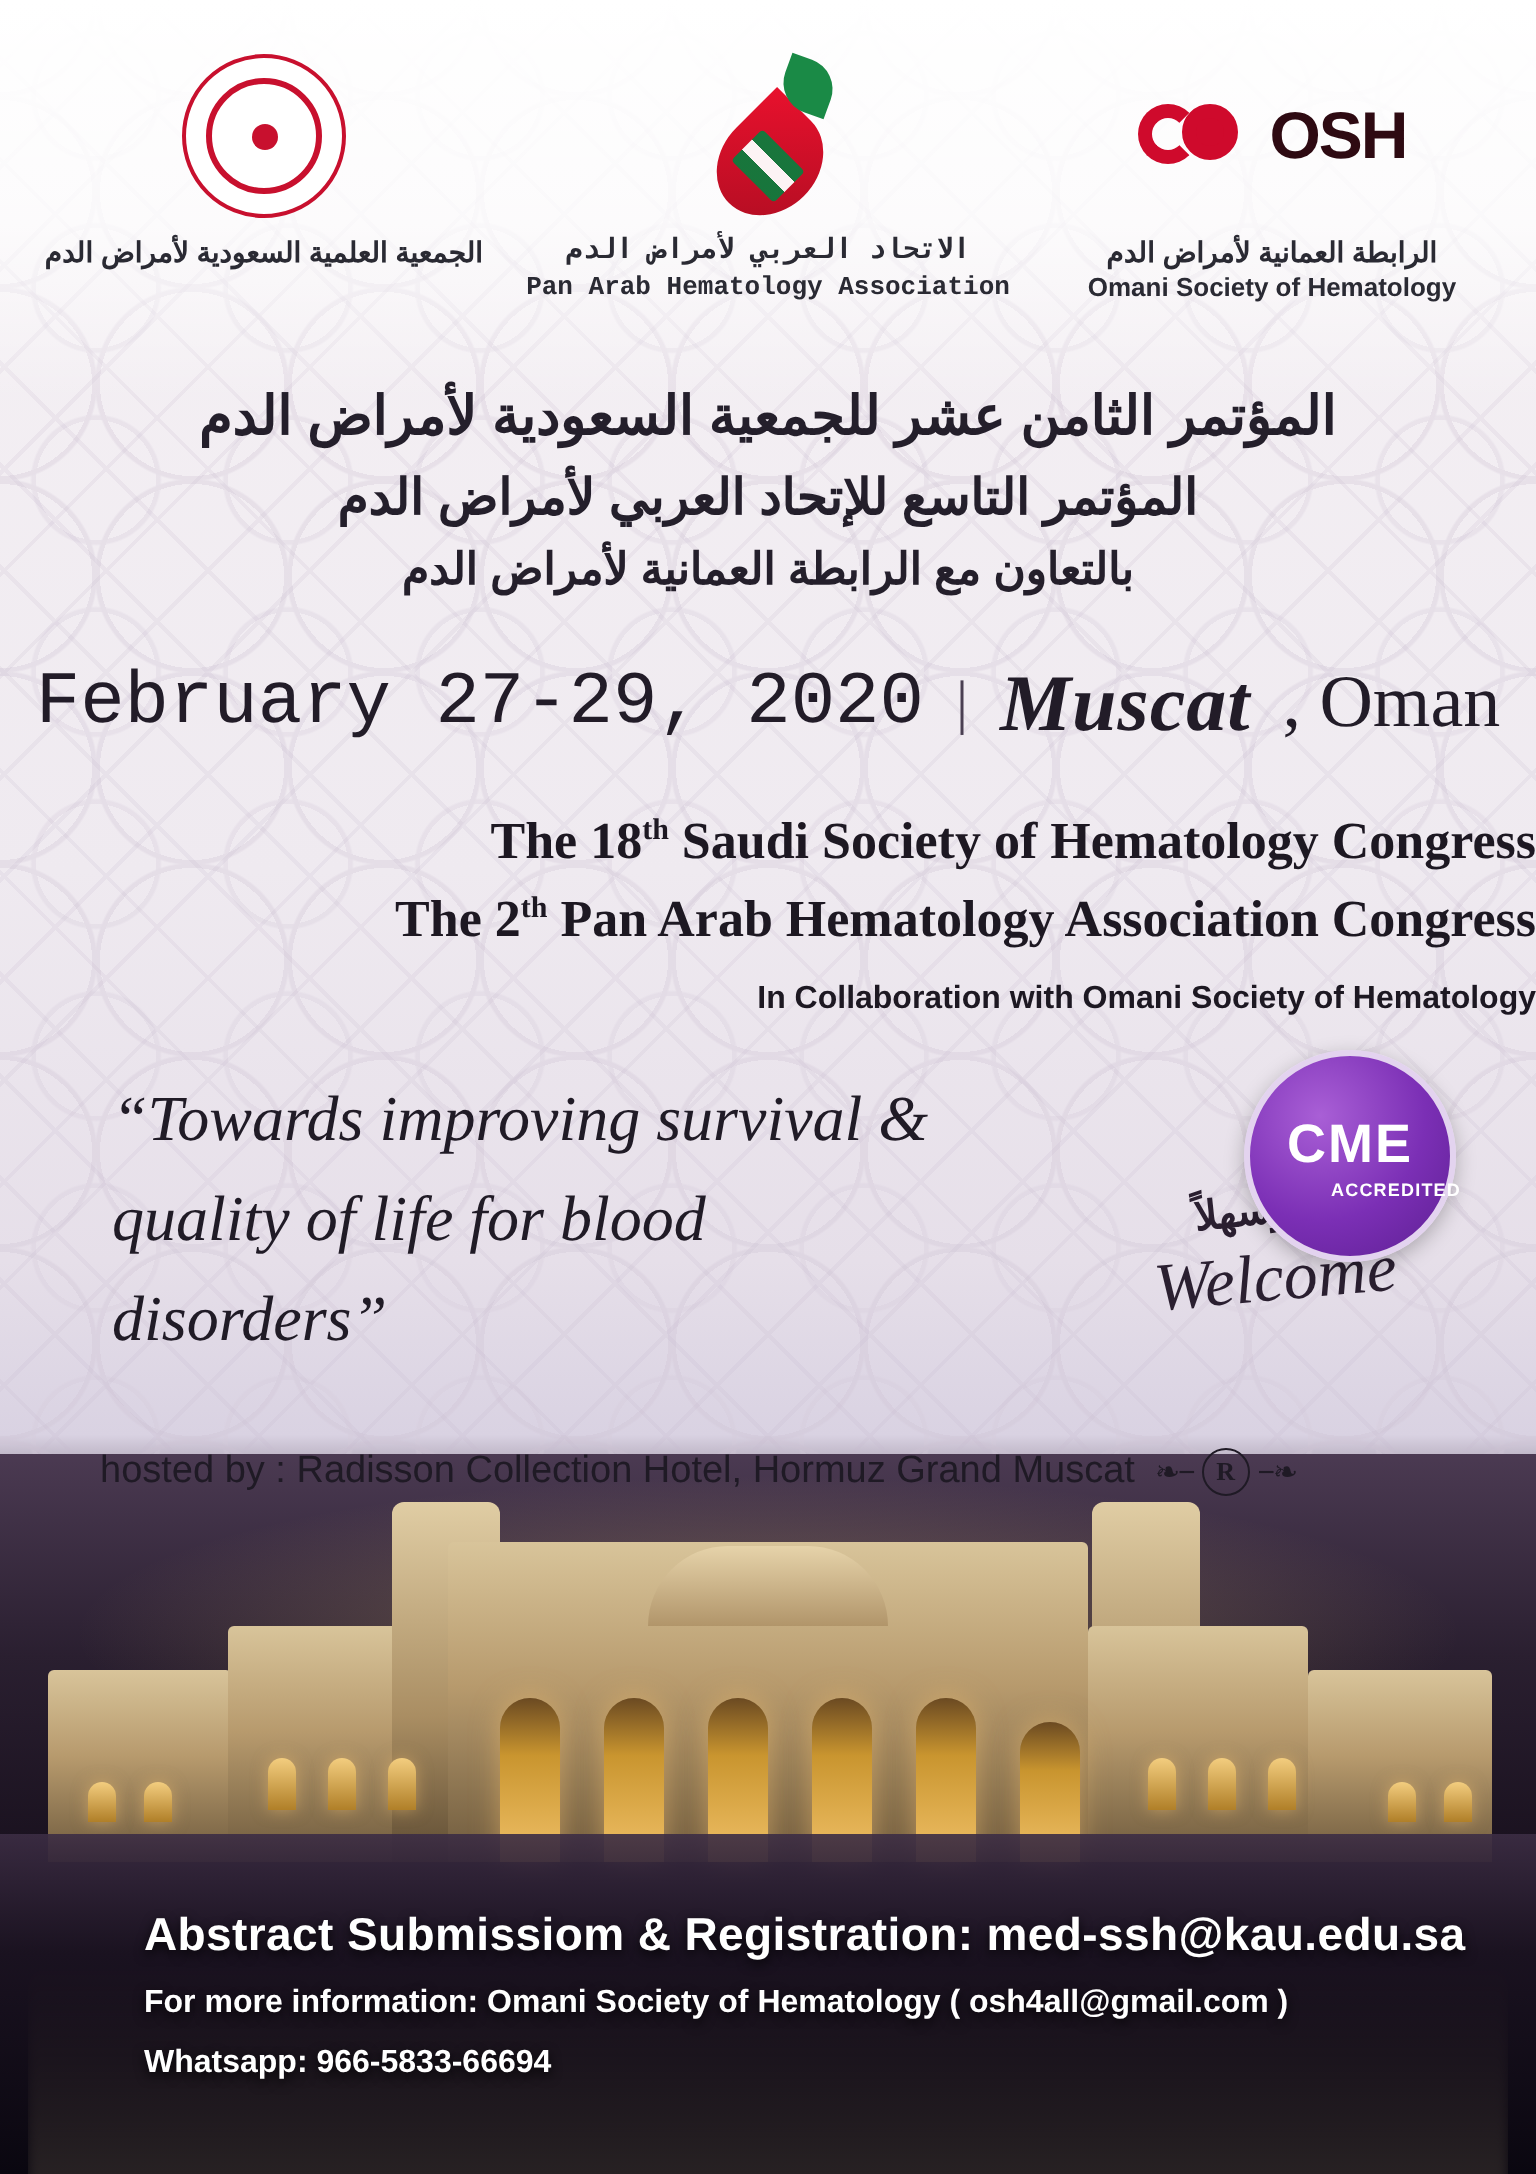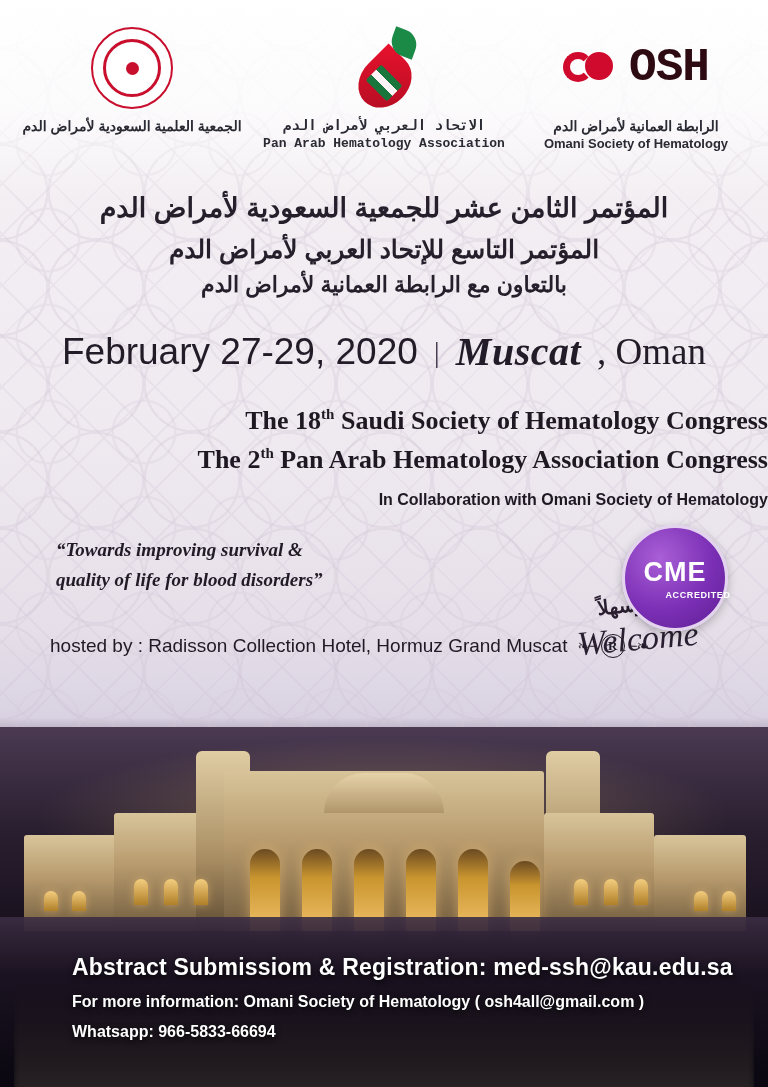--- a/index.html
+++ b/index.html
@@ -131,22 +131,22 @@
   .osh .c1, .osh .c2 {
     position:absolute; top:6px;
     width:30px; height:30px; border-radius:50%;
     border: 7px solid #cf0a2c;
     box-sizing:border-box;
     border-right-color: transparent;
   }
   .osh .c1 { left: 0; }
   .osh .c2 { left: 22px; background:#cf0a2c; border-color:#cf0a2c; width:28px;height:28px; }
   .osh .word {
-    font-family: Liberation Mono, monospace;
-    font-weight: bold; font-size: 46px; color:#2e0a12; letter-spacing:-1px;
+    font-family: Liberation Sans, sans-serif;
+    font-weight: bold; font-size: 33px; color:#2e0a12; letter-spacing:-1px;
   }
 
   
   .ar-titles {
     position: relative;
     z-index: 5;
     text-align: center;
     direction: rtl;
     margin-top: 36px;
     color: #241f2b;
@@ -157,21 +157,21 @@
 
   
   .date-row {
     position: relative; z-index:5;
     display:flex; align-items:center; justify-content:center;
     gap: 16px;
     margin-top: 26px;
     color:#221c28;
   }
   .date-row .date {
-    font-family: Liberation Sans, sans-serif;
+    font-family: Liberation Mono, monospace;
     font-size: 37px;
   }
   .date-row .sep { font-size: 30px; font-family:"Liberation Serif",serif; color:#4a3f52; }
   .date-row .city {
     font-family: "Liberation Serif", serif;
     font-style: italic;
     font-size: 40px;
     font-weight: bold;
     letter-spacing: 0.5px;
   }
@@ -197,24 +197,23 @@
   
   .slogan-wrap {
     position:relative; z-index:5;
     margin-top: 26px;
     padding-left: 56px;
     color:#201b26;
   }
   .slogan {
     font-family: "Liberation Serif", serif;
     font-style: italic;
-    font-size: 19px;
+    font-size: 32px;
     line-height: 1.55;
     max-width: 430px;
-    font-weight: bold;
   }
 
   
   .welcome {
     position:absolute;
     right: 70px;
     top: 592px;
     z-index:6;
     text-align:center;
     color:#2a1f30;

